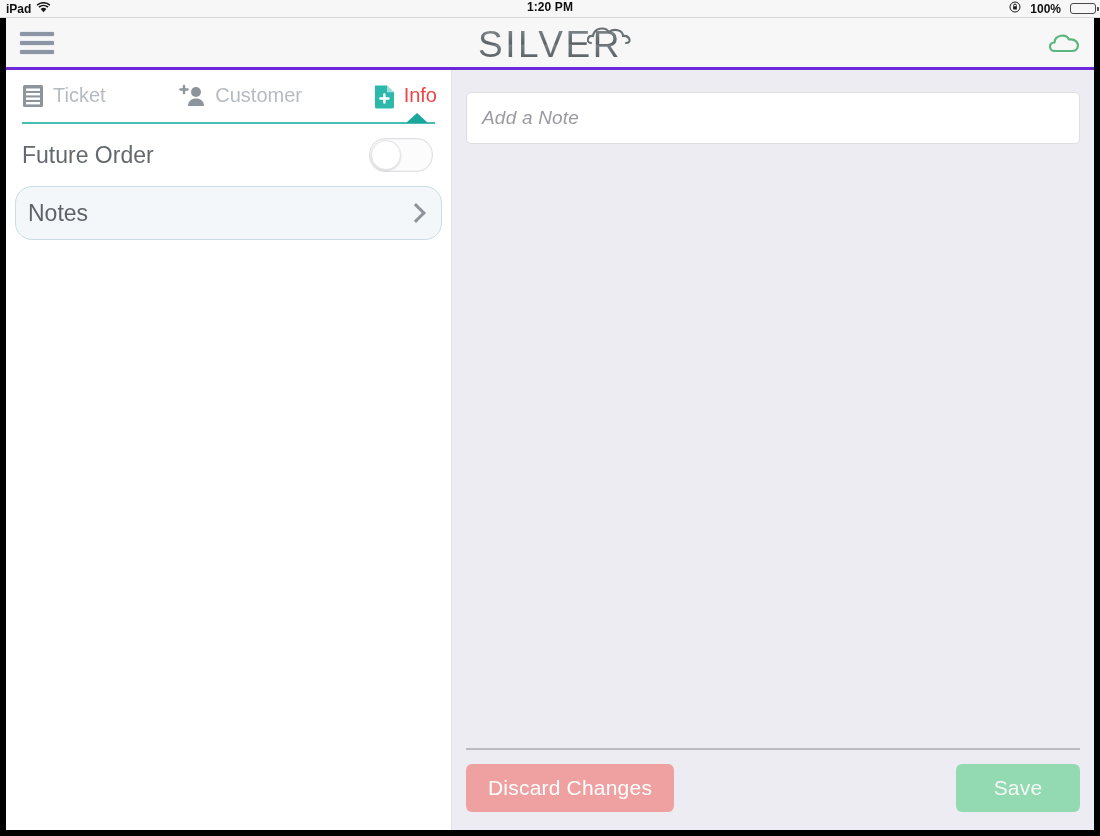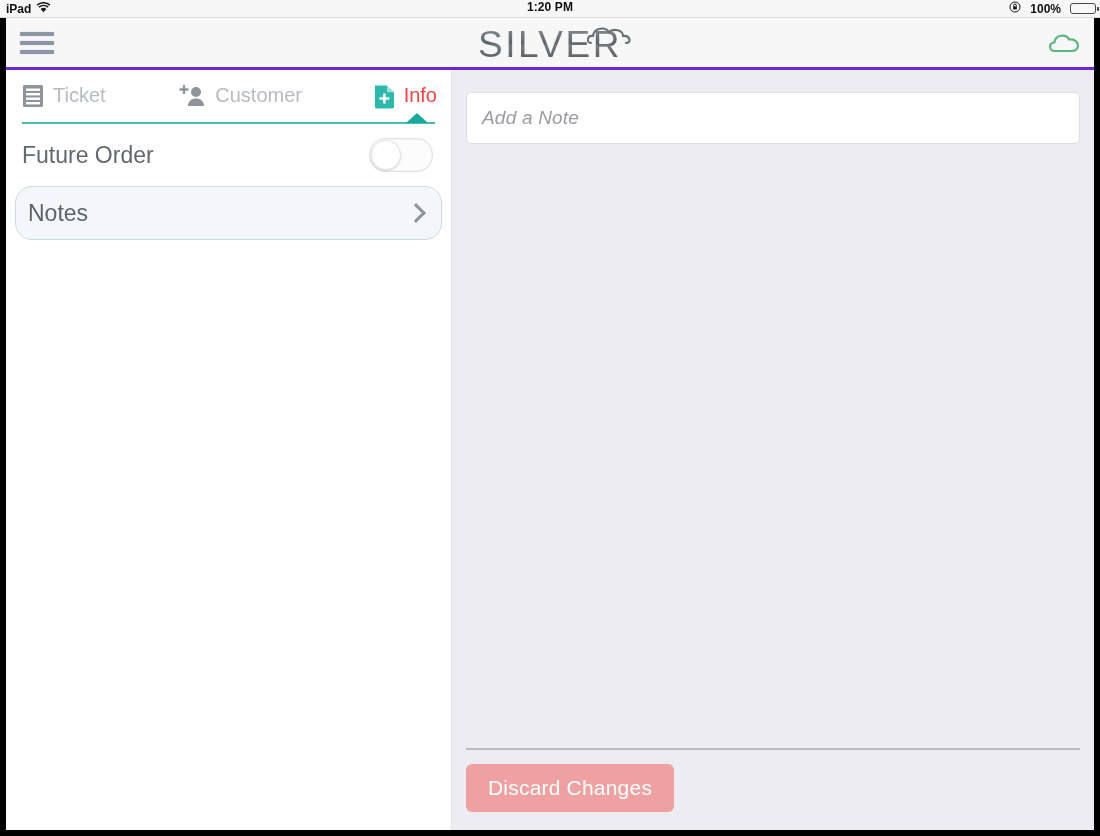--- a/index.html
+++ b/index.html
@@ -458,19 +458,20 @@
         <div id="note-input">
           <span id="note-input-placeholder">Add a Note</span>
         </div>
 
         <div id="notes-list"></div>
 
         <div id="footer-sep"></div>
 
         <div id="footer">
           <button class="btn" id="discard-button">Discard Changes</button>
+          <button class="btn" id="save-button">Save</button>
         </div>
 
       </div>
 
     </div>
   </div>
 </div>
 
 </body></html>

